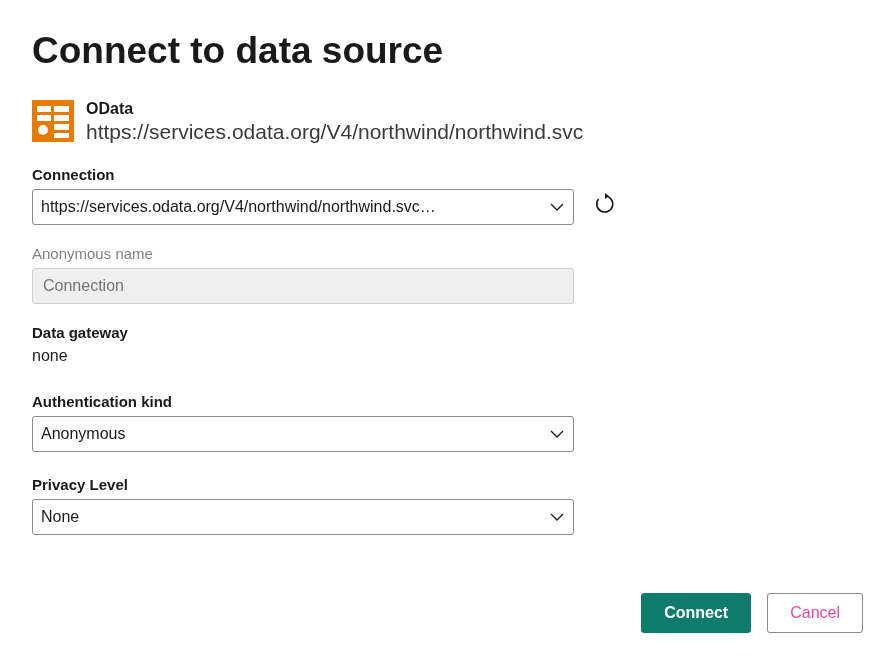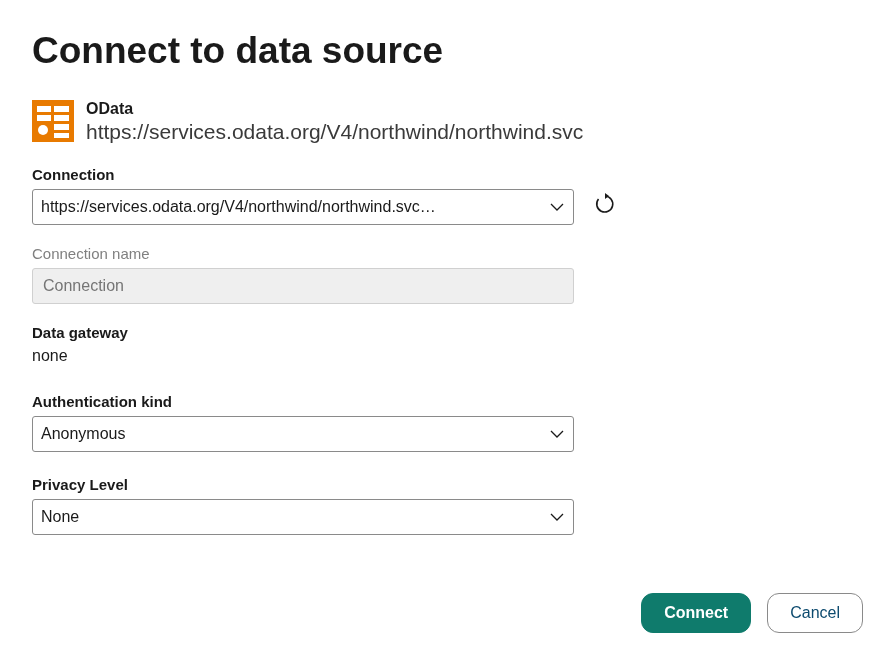--- a/index.html
+++ b/index.html
@@ -131,33 +131,33 @@
       bottom: 32px;
       right: 32px;
       display: flex;
       gap: 16px;
     }
     .btn {
       height: 40px;
       padding: 0 22px;
       font-size: 16px;
       font-family: inherit;
-      border-radius: 12px;
+      border-radius: 3px;
       cursor: pointer;
       font-weight: 400;
     }
     .btn-primary {
       background: #0f7b6c;
       color: #ffffff;
       border: 1px solid #0f7b6c;
       font-weight: 600;
     }
     .btn-secondary {
       background: #ffffff;
-      color: #0c4a6e;
+      color: #ec4899;
       border: 1px solid #8a8a8a;
     }
   </style>
 </head>
 <body>
 
 <h1 class="page-title">Connect to data source</h1>
 
 <div class="source-header">
   <svg class="odata-icon" viewBox="0 0 42 42">
@@ -188,21 +188,21 @@
     <button class="refresh-btn">
       <svg width="22" height="22" viewBox="0 0 22 22">
         <path d="M 11 3 A 8 8 0 1 1 4.5 6" stroke="#1a1a1a" stroke-width="1.6" fill="none"></path>
         <path d="M 11 0 L 11 6 L 15 3 Z" fill="#1a1a1a"></path>
       </svg>
     </button>
   </div>
 </div>
 
 <div class="form-group">
-  <label class="form-label disabled">Connection name</label>
+  <label class="form-label disabled">Anonymous name</label>
   <input class="input-control" type="text" disabled="" placeholder="Connection" style="">
 </div>
 
 <div class="form-group">
   <label class="form-label">Data gateway</label>
   <div class="static-value">none</div>
 </div>
 
 <div class="form-group" style="margin-top: 28px;">
   <label class="form-label">Authentication kind</label>

